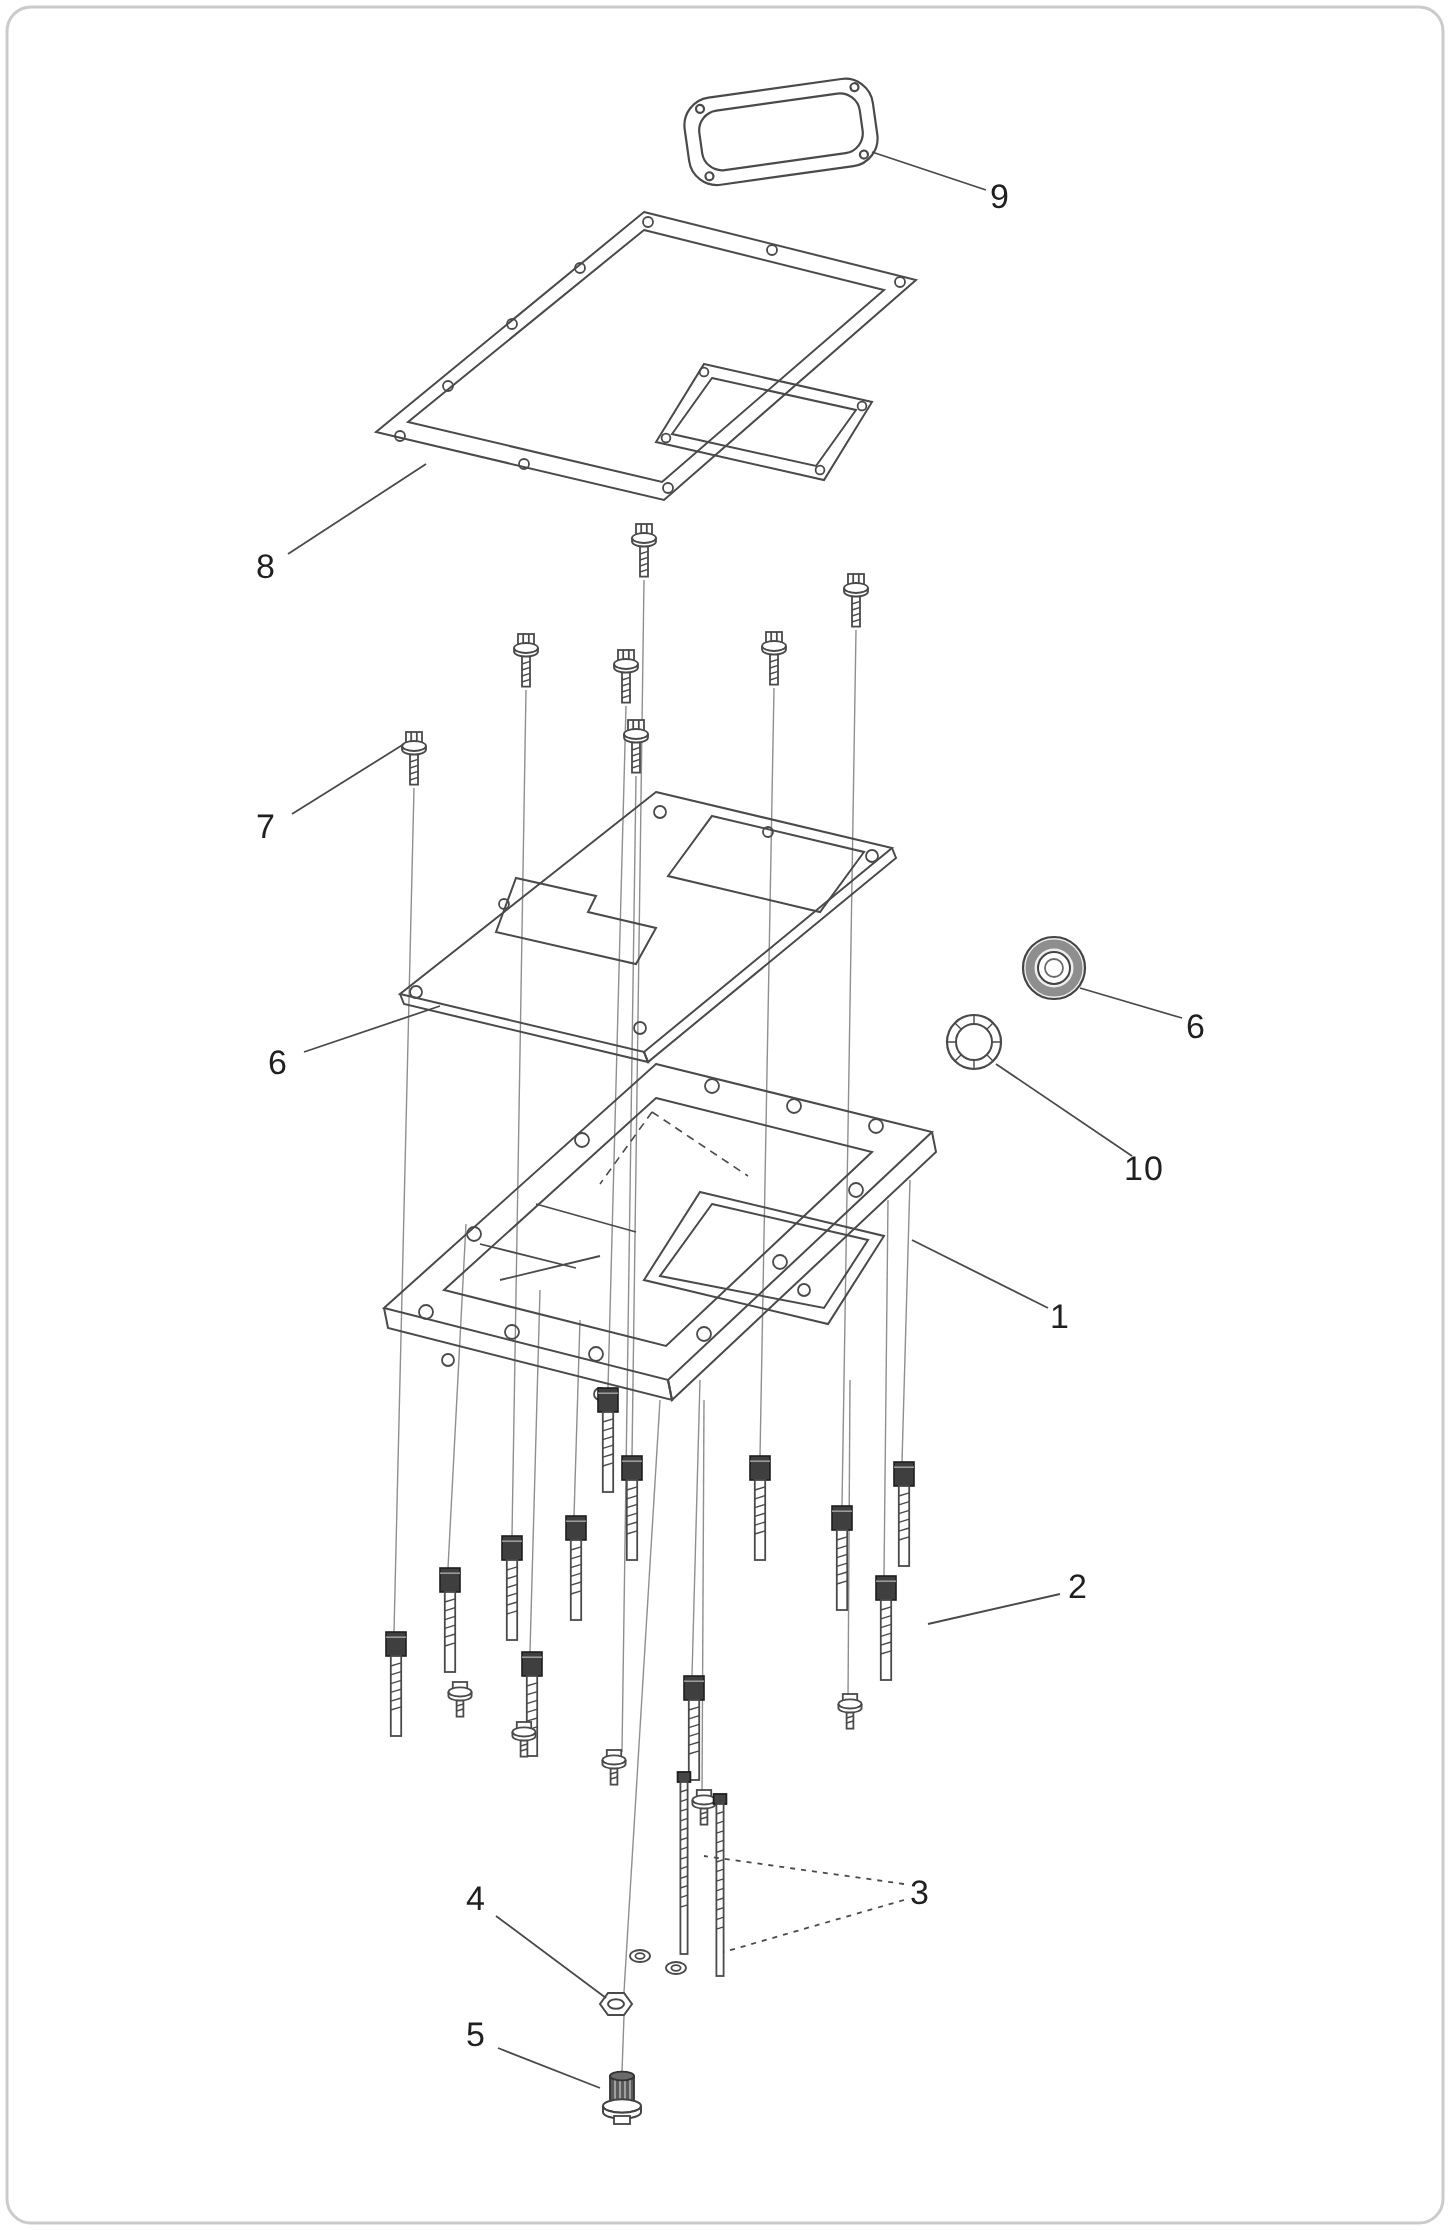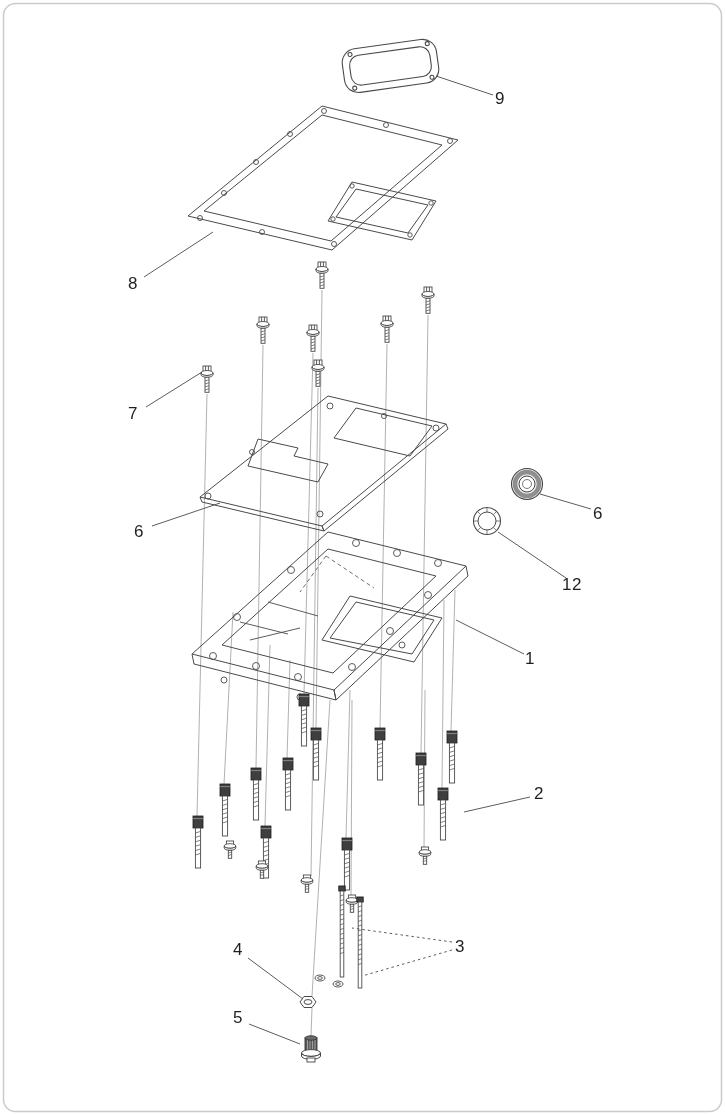--- a/index.html
+++ b/index.html
@@ -239,16 +239,16 @@
 
   <span class="callout" style="left:530px;top:659px">1</span>
   <span class="callout" style="left:539px;top:794px">2</span>
   <span class="callout" style="left:460px;top:947px">3</span>
   <span class="callout" style="left:238px;top:950px">4</span>
   <span class="callout" style="left:238px;top:1018px">5</span>
   <span class="callout" style="left:139px;top:532px">6</span>
   <span class="callout" style="left:133px;top:414px">7</span>
   <span class="callout" style="left:133px;top:284px">8</span>
   <span class="callout" style="left:500px;top:99px">9</span>
-  <span class="callout" style="left:572px;top:585px">12</span>
+  <span class="callout" style="left:572px;top:585px">10</span>
   <span class="callout" style="left:598px;top:514px">6</span>
 
 </div>
 
 </body></html>

